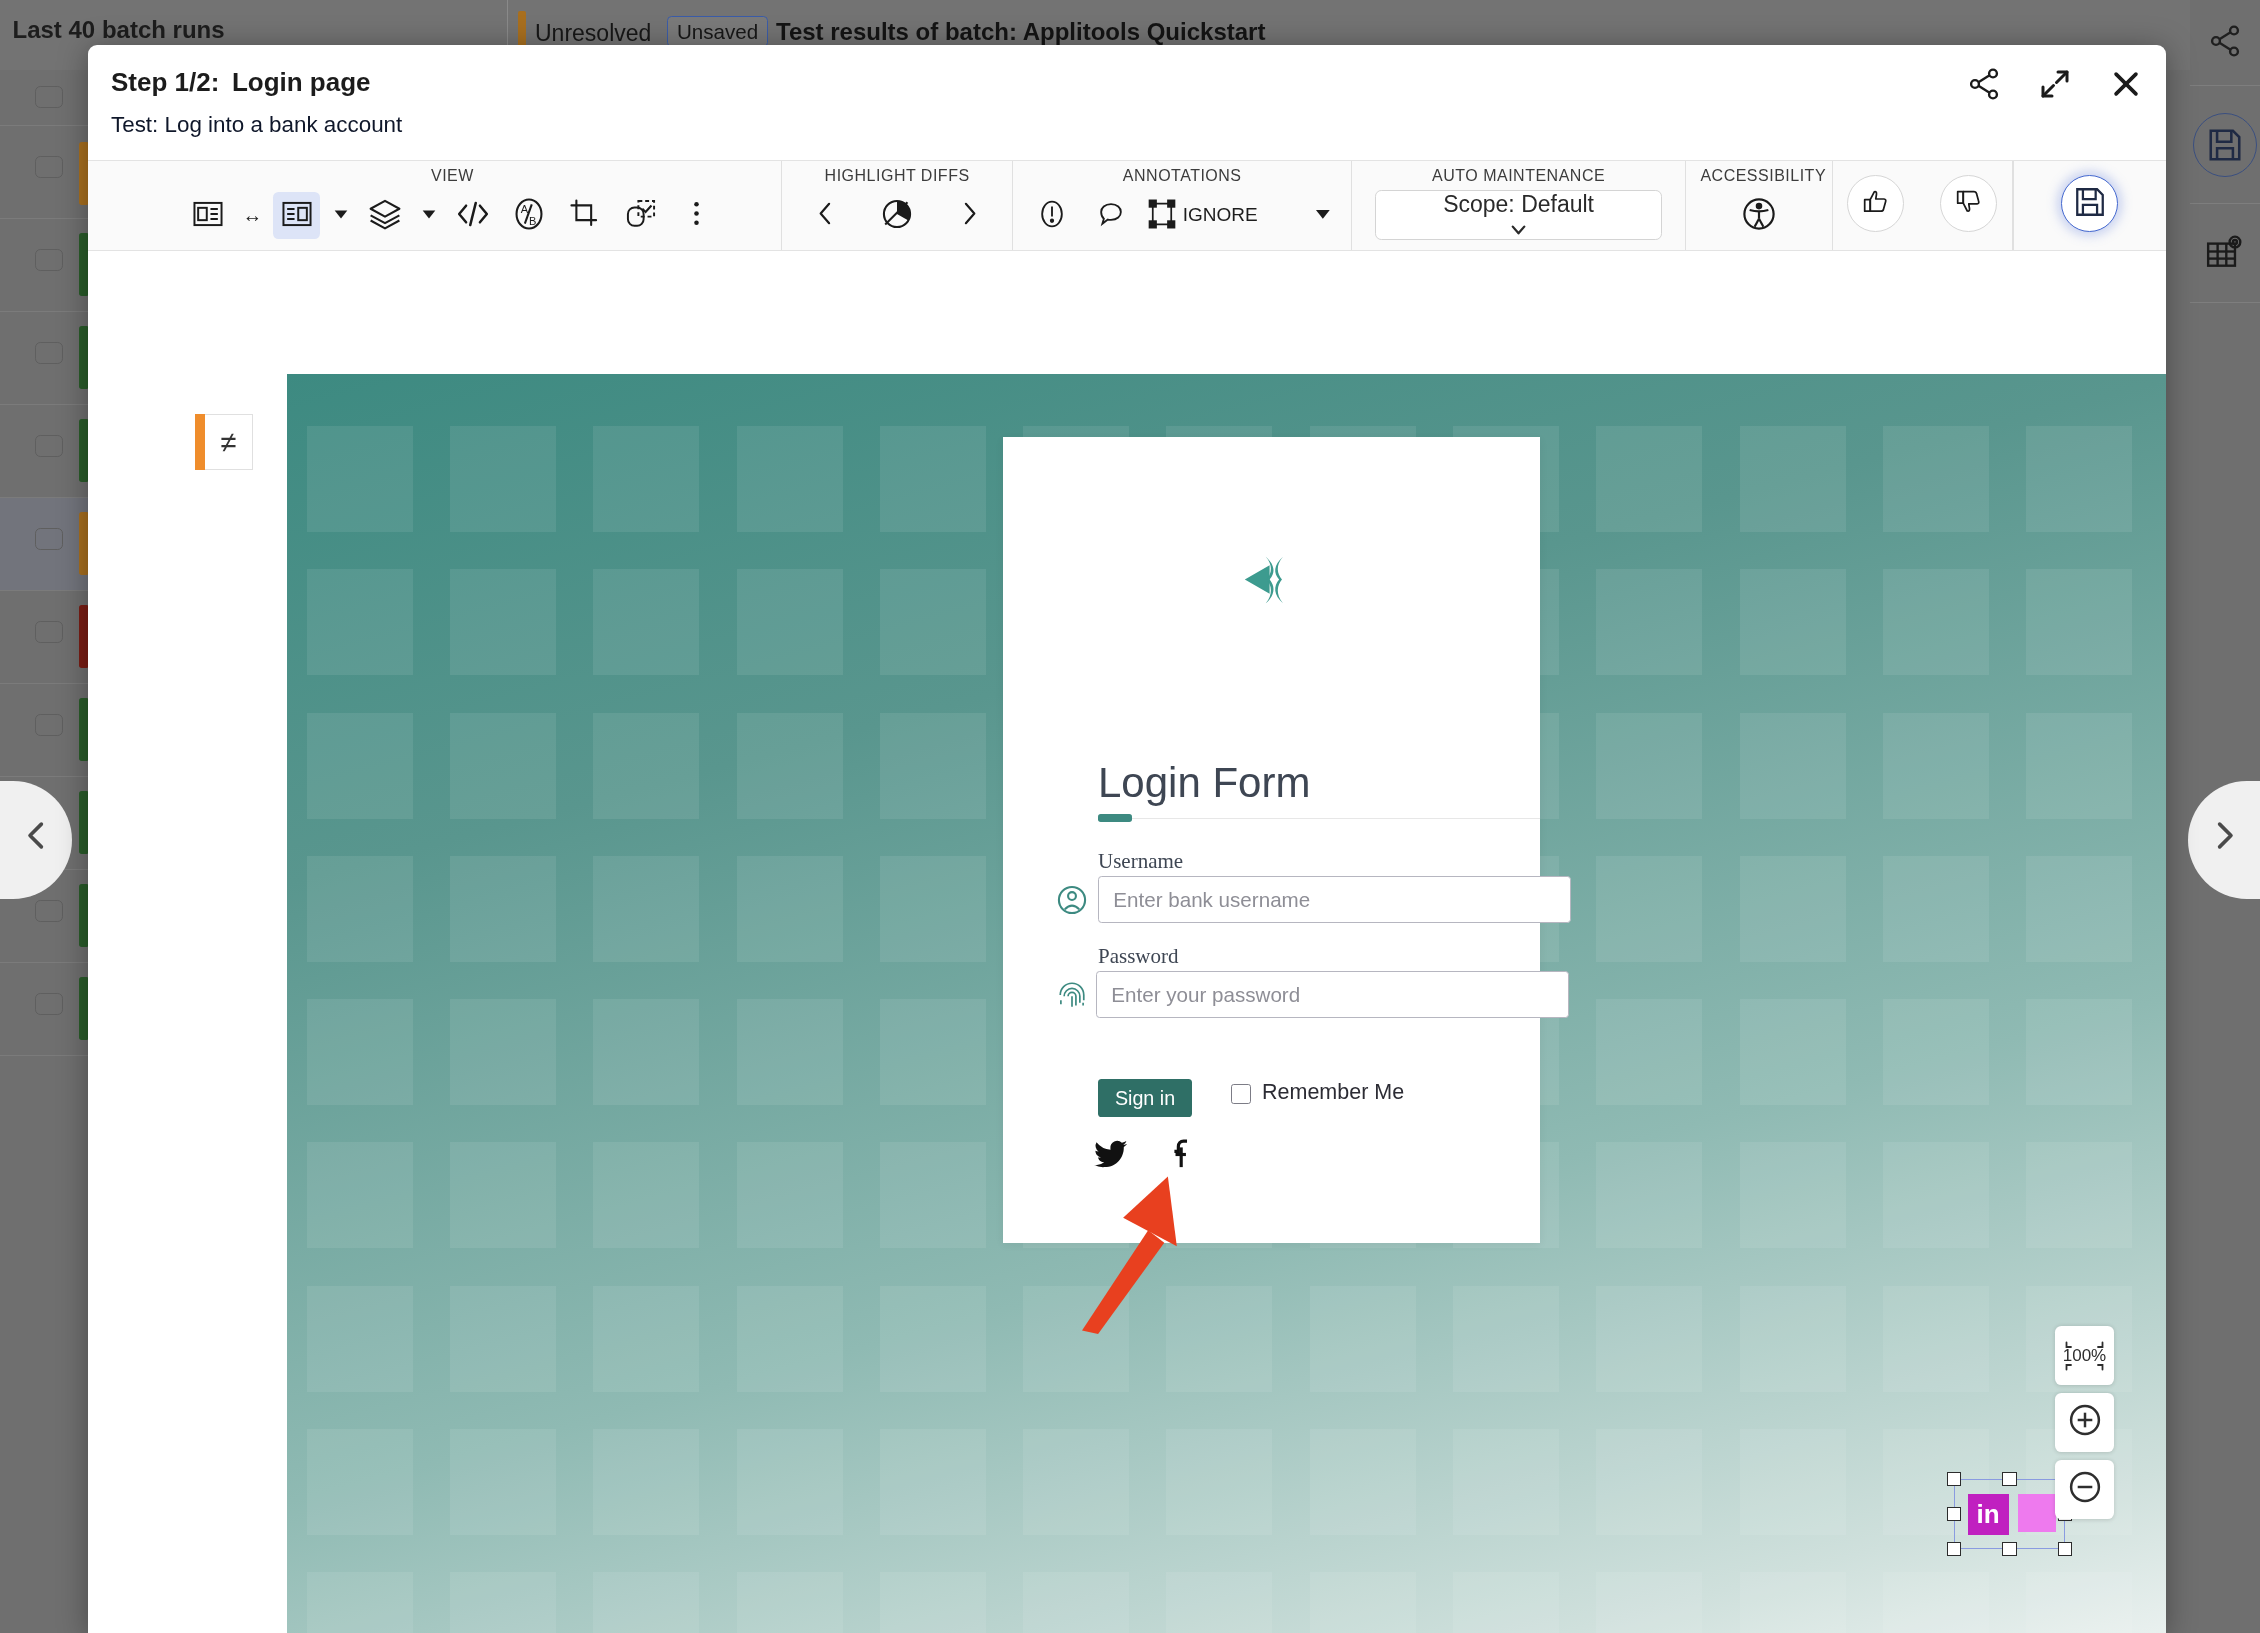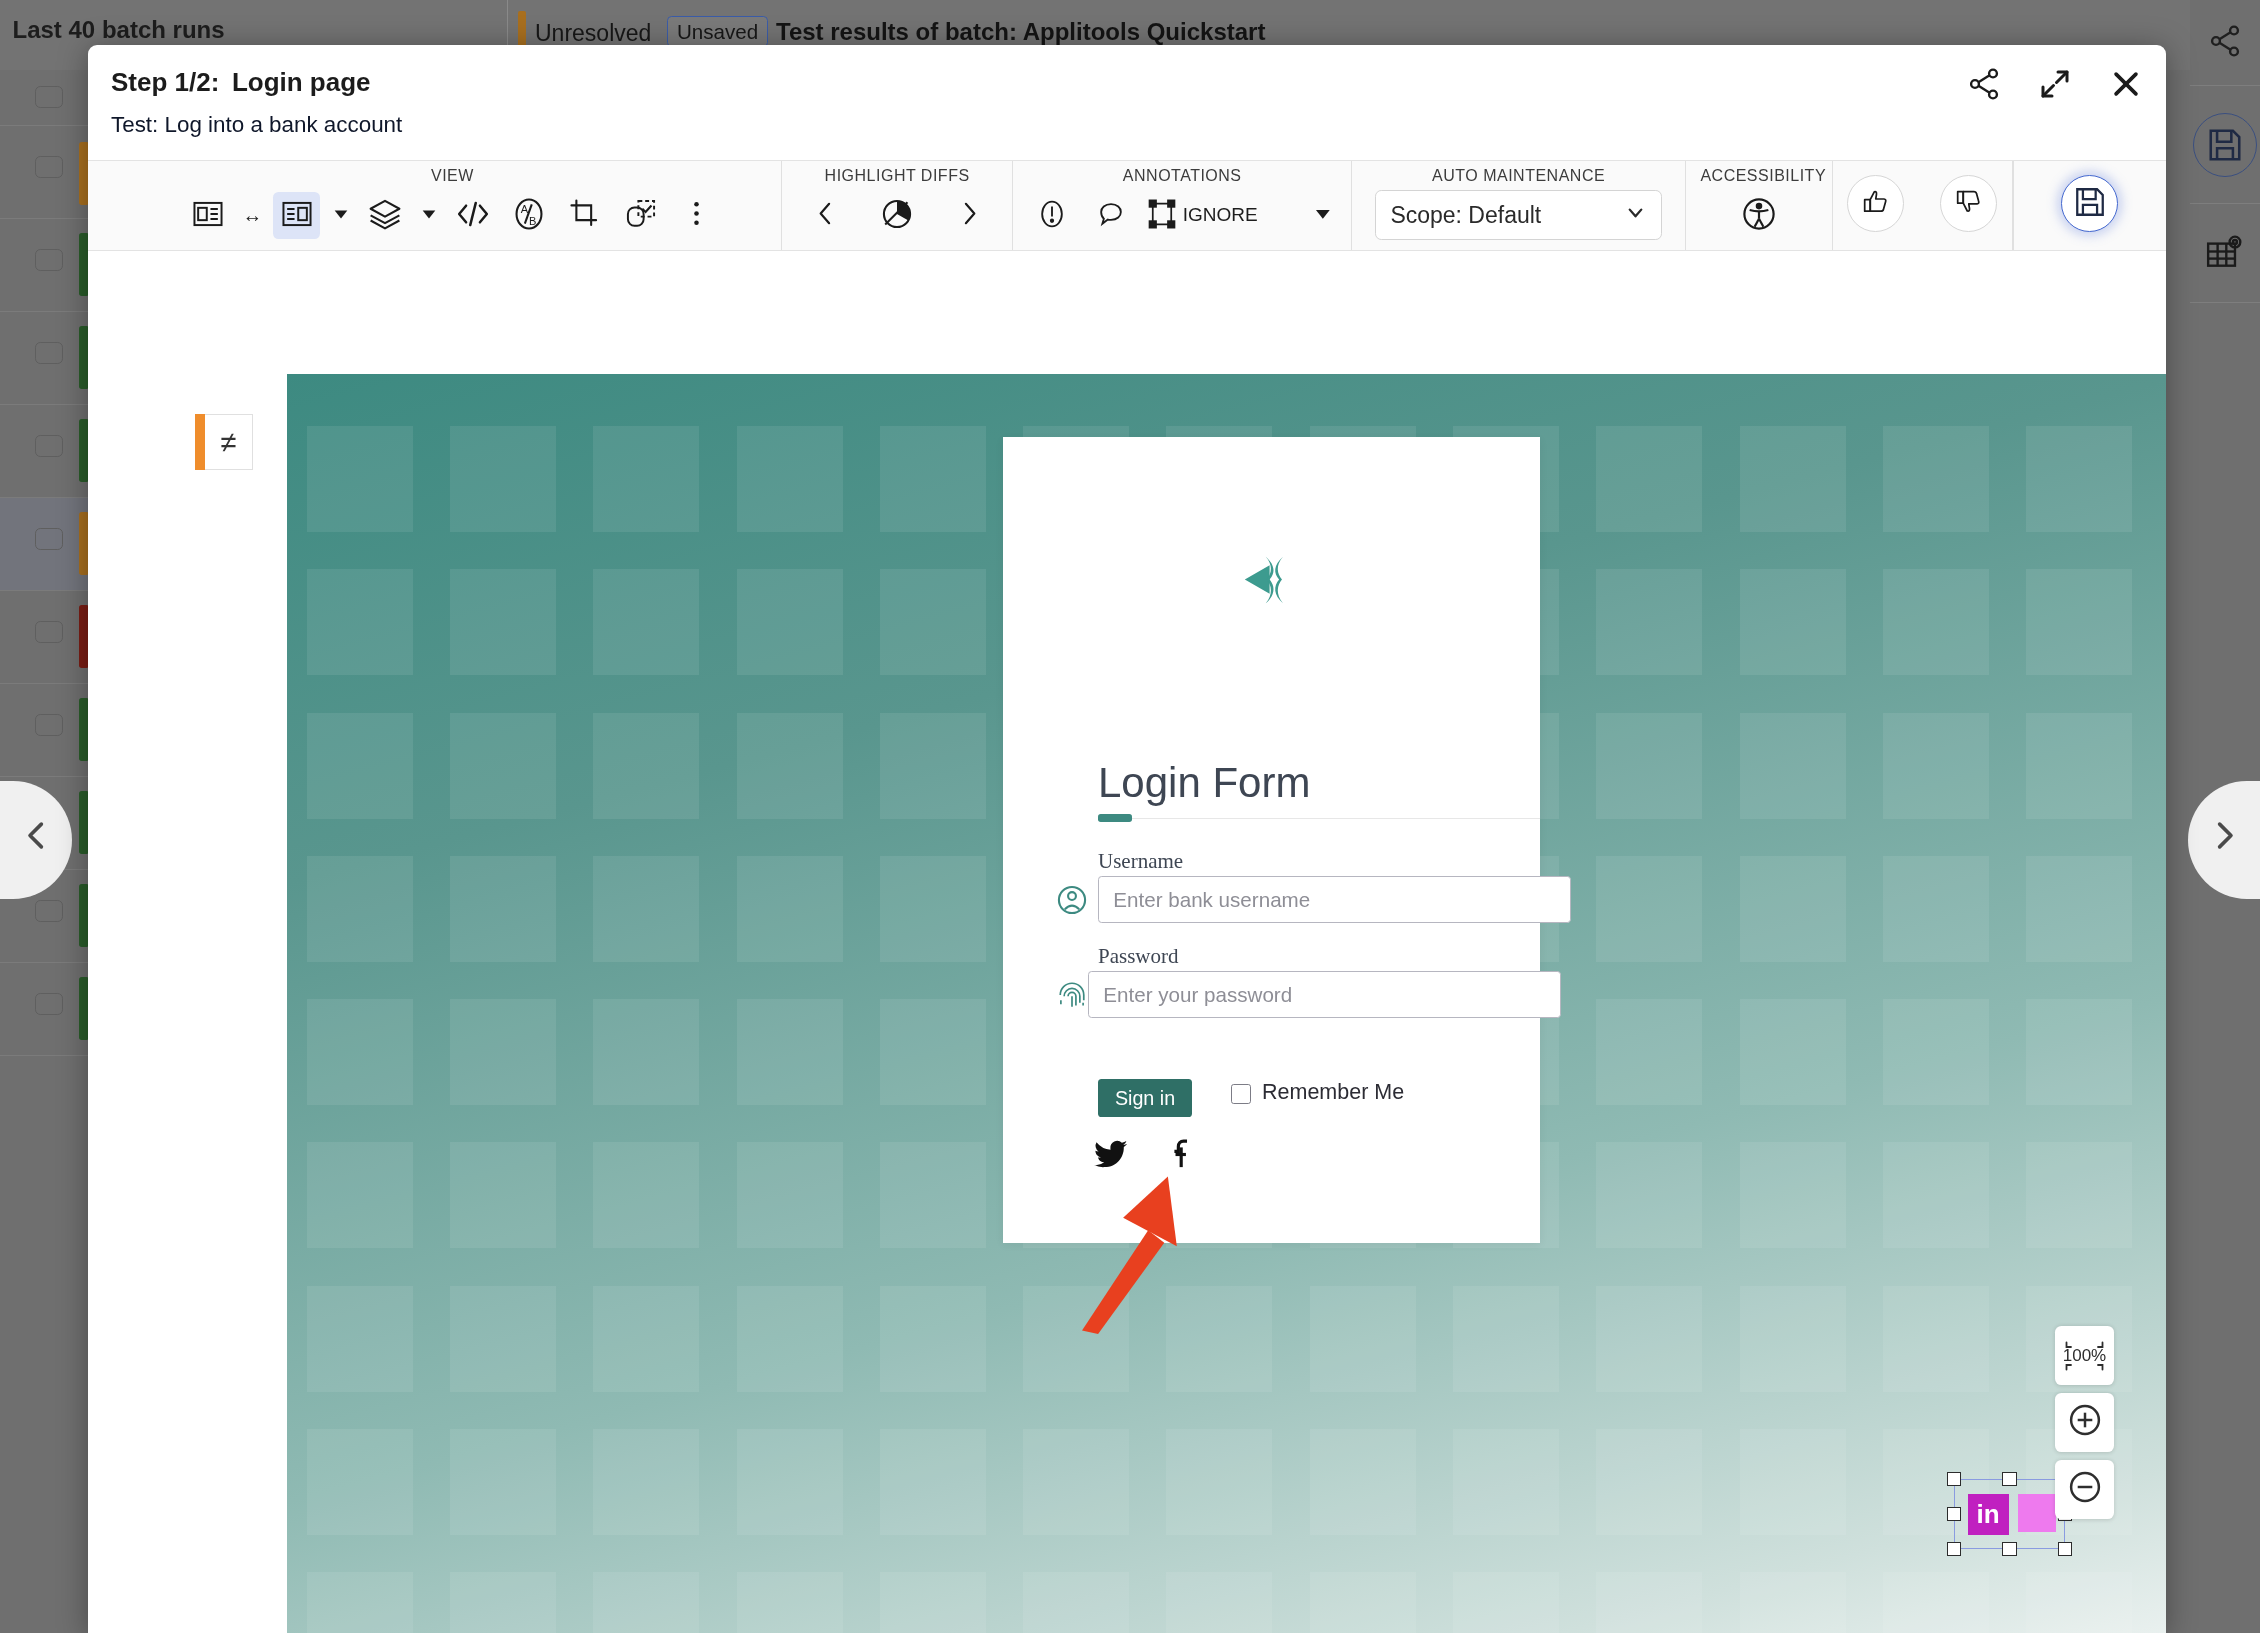--- a/index.html
+++ b/index.html
@@ -138,21 +138,21 @@
     width: 47px; height: 47px; display: flex;
     align-items: center; justify-content: center;
     border-radius: 5.4px; color: #1f1f1f;
   }
   .tb-btn.active { background: #dde4f7; }
   .tb-arrowsym { font-size: 19.7px; color: #222; padding: 0 1.8px; }
   .tb-ignore-label { font-size: 19px; color: #1d1d1d; margin-left: 5.4px; }
   .scope-select {
     display: flex; align-items: center; justify-content: space-between;
     width: 287px; height: 50px; border: 0.9px solid #d4d4d4; border-radius: 6.3px;
-    background: #fff; padding: 0 14.3px; font-size: 23px; color: #2a2a2a;
+    background: #fff; padding: 0 14.3px; font-size: 23px; color: #2a2a2a; flex-direction: column;
   }
   .round-btn {
     width: 57px; height: 57px; border-radius: 50%;
     border: 0.9px solid #d6d6d6; background: #fff;
     display: flex; align-items: center; justify-content: center;
   }
   .round-btn.save-hl {
     border: 1.8px solid #4468cf; box-shadow: 0 0 10.7px 3.6px rgba(100,130,220,.35);
   }
 
@@ -839,21 +839,21 @@
       <span class="field-icon" style="left:52px;top:541px;">
         <svg width="34" height="34" viewBox="0 0 26 26" fill="none" stroke="#3d8a81" stroke-width="1.3">
           <path d="M4 13a9 9 0 0 1 18 0v4"></path>
             <path d="M7 14a6 6 0 0 1 12 0v5"></path>
           <path d="M10 14a3 3 0 0 1 6 0v7"></path>
             <path d="M13 14v8"></path>
           <path d="M4.5 17v3"></path>
             <path d="M21.5 19v2"></path>
           </svg>
       </span>
-      <div class="field-input" style="left:85px;top:534px;text-align:center;">Enter your password</div>
+      <div class="field-input" style="left:93px;top:534px;text-align:center;">Enter your password</div>
 
       <div id="signin-btn">Sign in</div>
       <div id="remember-box"></div>
       <div id="remember-label">Remember Me</div>
 
       <span class="social" style="left:88px;">
         <svg width="41" height="41" viewBox="0 0 26 26" fill="#111">
           <path d="M23 6.2c-.8.4-1.6.6-2.5.7.9-.5 1.6-1.4 1.9-2.4-.8.5-1.8.9-2.8 1.1A4.3 4.3 0 0 0 12.3 9c0 .3 0 .7.1 1A12.2 12.2 0 0 1 3.5 5.3a4.3 4.3 0 0 0 1.3 5.8c-.7 0-1.4-.2-2-.5 0 2.1 1.5 3.8 3.5 4.2-.6.2-1.3.2-1.9.1a4.3 4.3 0 0 0 4 3 8.7 8.7 0 0 1-6.4 1.8A12.2 12.2 0 0 0 8.6 21c7.9 0 12.2-6.5 12.2-12.2v-.6c.8-.6 1.6-1.3 2.2-2z"></path>
           </svg>
       </span>

